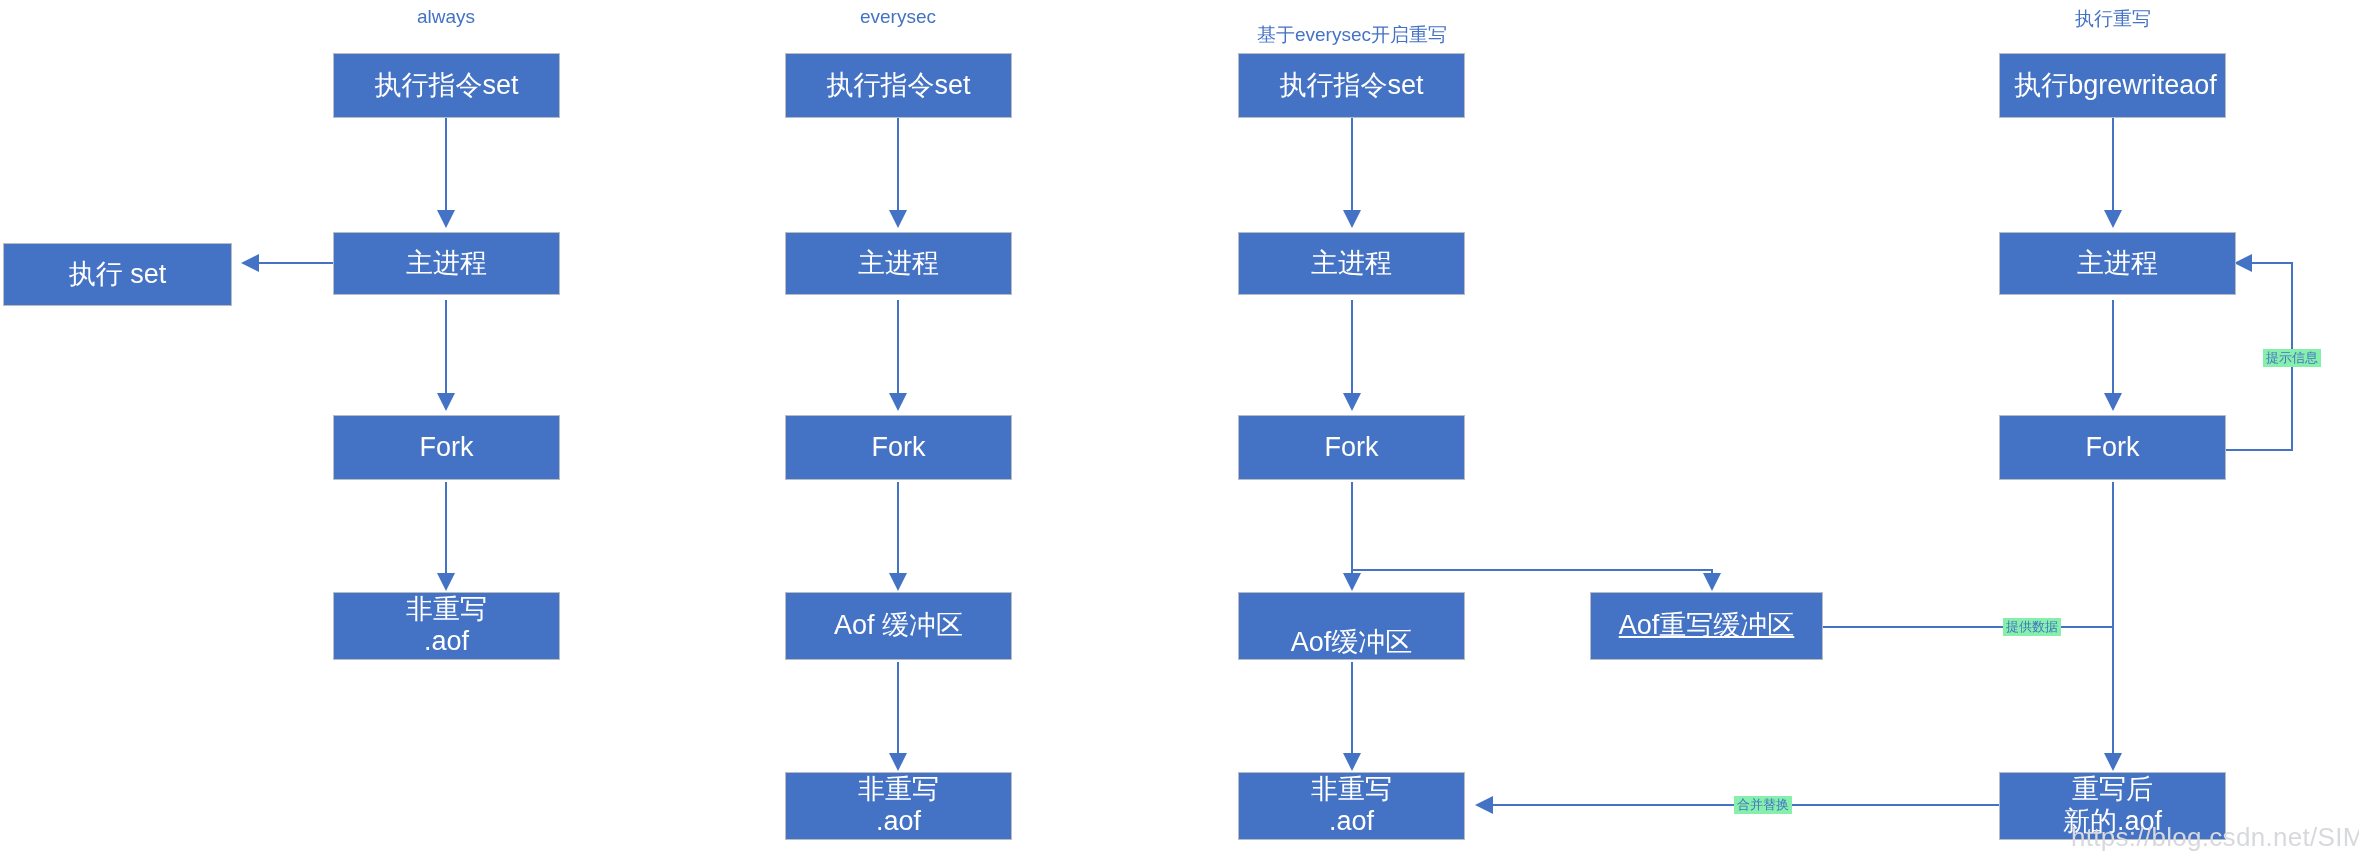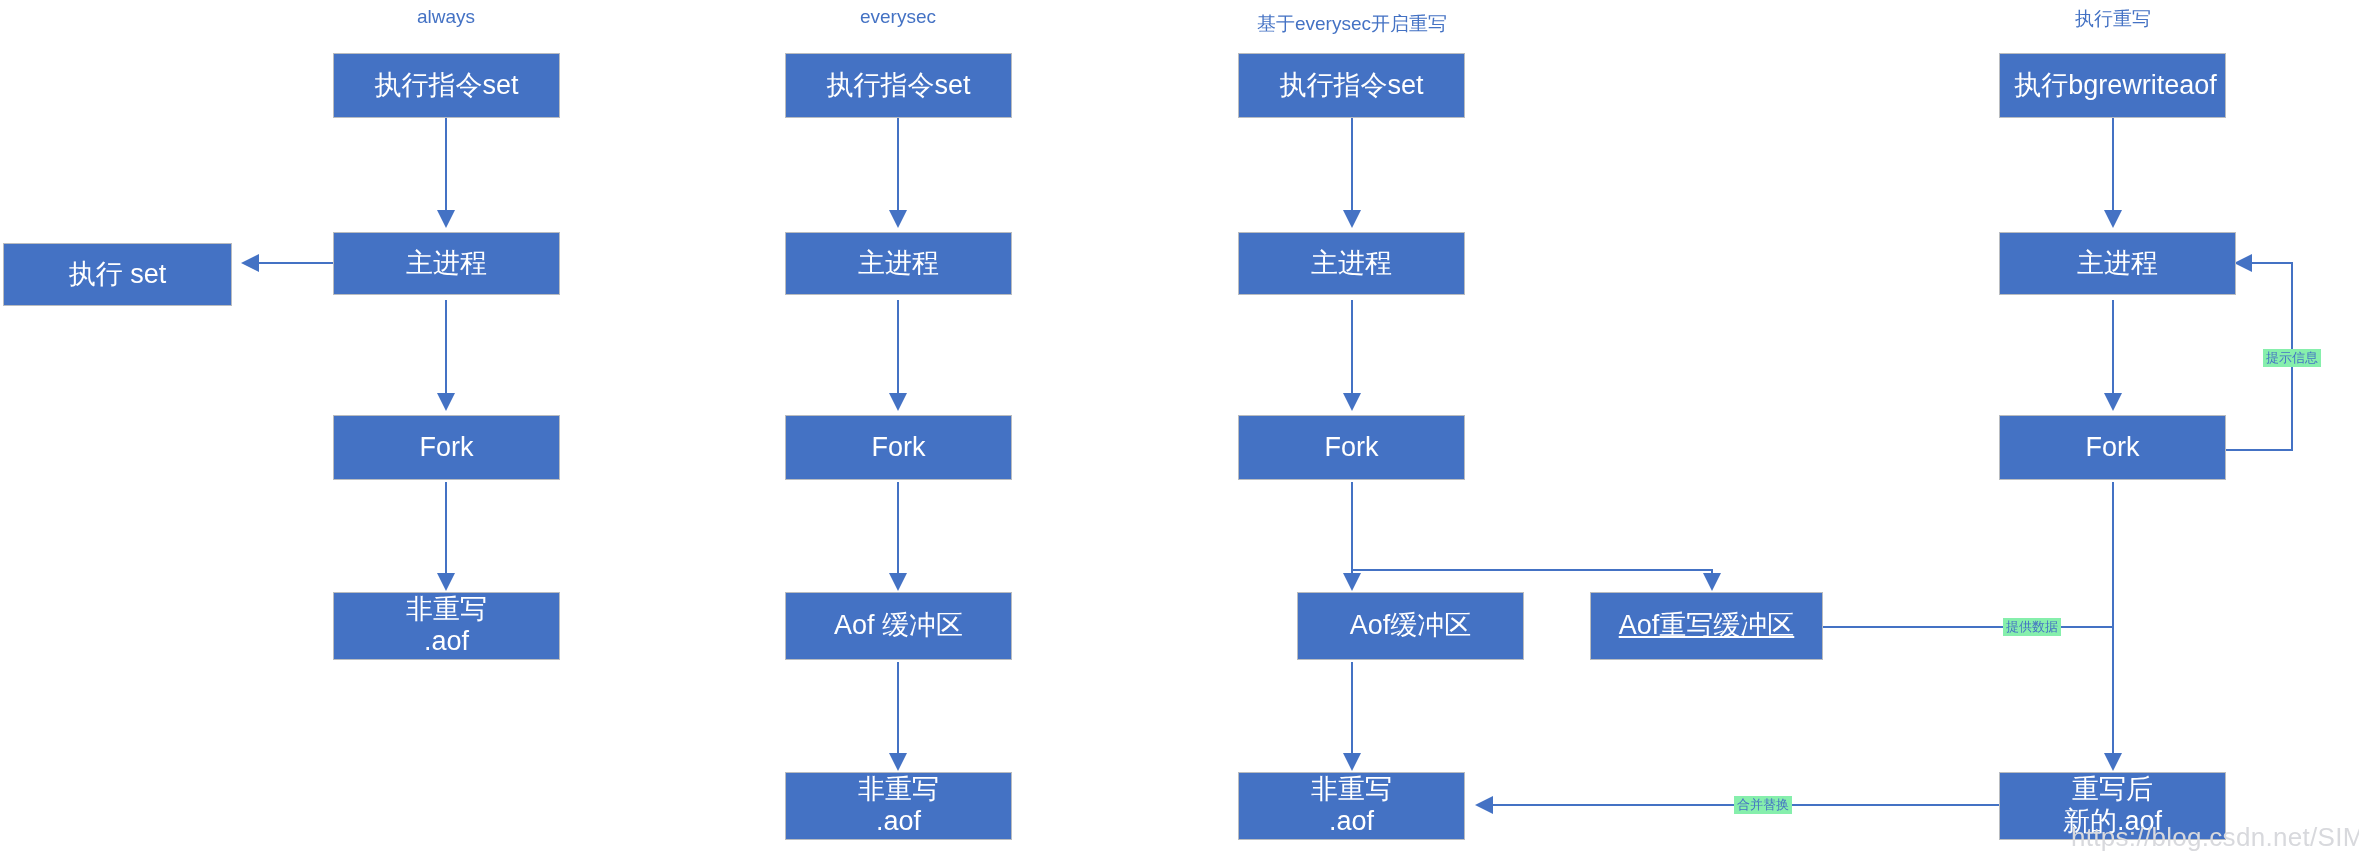--- a/index.html
+++ b/index.html
@@ -111,21 +111,21 @@
 
       <line x1="1823" y1="627" x2="2113" y2="627"></line>
       <line x1="2113" y1="482" x2="2113" y2="769" marker-end="url(#arrowhead)"></line>
 
       <line x1="1999" y1="805" x2="1477" y2="805" marker-end="url(#arrowhead)"></line>
     </g>
   </svg>
 
   <div class="col-title" style="left:446px; top:6px;text-align:center;">always</div>
   <div class="col-title" style="left:898px; top:6px;">everysec</div>
-  <div class="col-title" style="left:1352px; top:11px;">基于everysec开启重写</div>
+  <div class="col-title" style="left:1352px; top:22px;">基于everysec开启重写</div>
   <div class="col-title" style="left:2113px; top:6px;">执行重写</div>
 
   <div class="node" style="left:333px; top:53px; width:227px; height:65px;">
     <span>执行指令set</span>
   </div>
   <div class="node" style="left:333px; top:232px; width:227px; height:63px;">
     <span>主进程</span>
   </div>
   <div class="node" style="left:3px; top:243px; width:229px; height:63px;">
     <span>执行 set</span>
@@ -157,21 +157,21 @@
 
   <div class="node" style="left:1238px; top:53px; width:227px; height:65px;">
     <span>执行指令set</span>
   </div>
   <div class="node" style="left:1238px; top:232px; width:227px; height:63px;">
     <span>主进程</span>
   </div>
   <div class="node" style="left:1238px; top:415px; width:227px; height:65px;">
     <span>Fork</span>
   </div>
-  <div class="node" style="left:1297px; top:592px; width:227px; height:68px;">
+  <div class="node" style="left:1238px; top:592px; width:227px; height:68px;justify-content:flex-end;">
     <span>Aof缓冲区</span>
   </div>
   <div class="node" style="left:1590px; top:592px; width:233px; height:68px;text-decoration:underline;">
     <span>Aof重写缓冲区</span>
   </div>
   <div class="node" style="left:1238px; top:772px; width:227px; height:68px;">
     <span>非重写</span>
     <span class="l2">.aof</span>
   </div>
 

